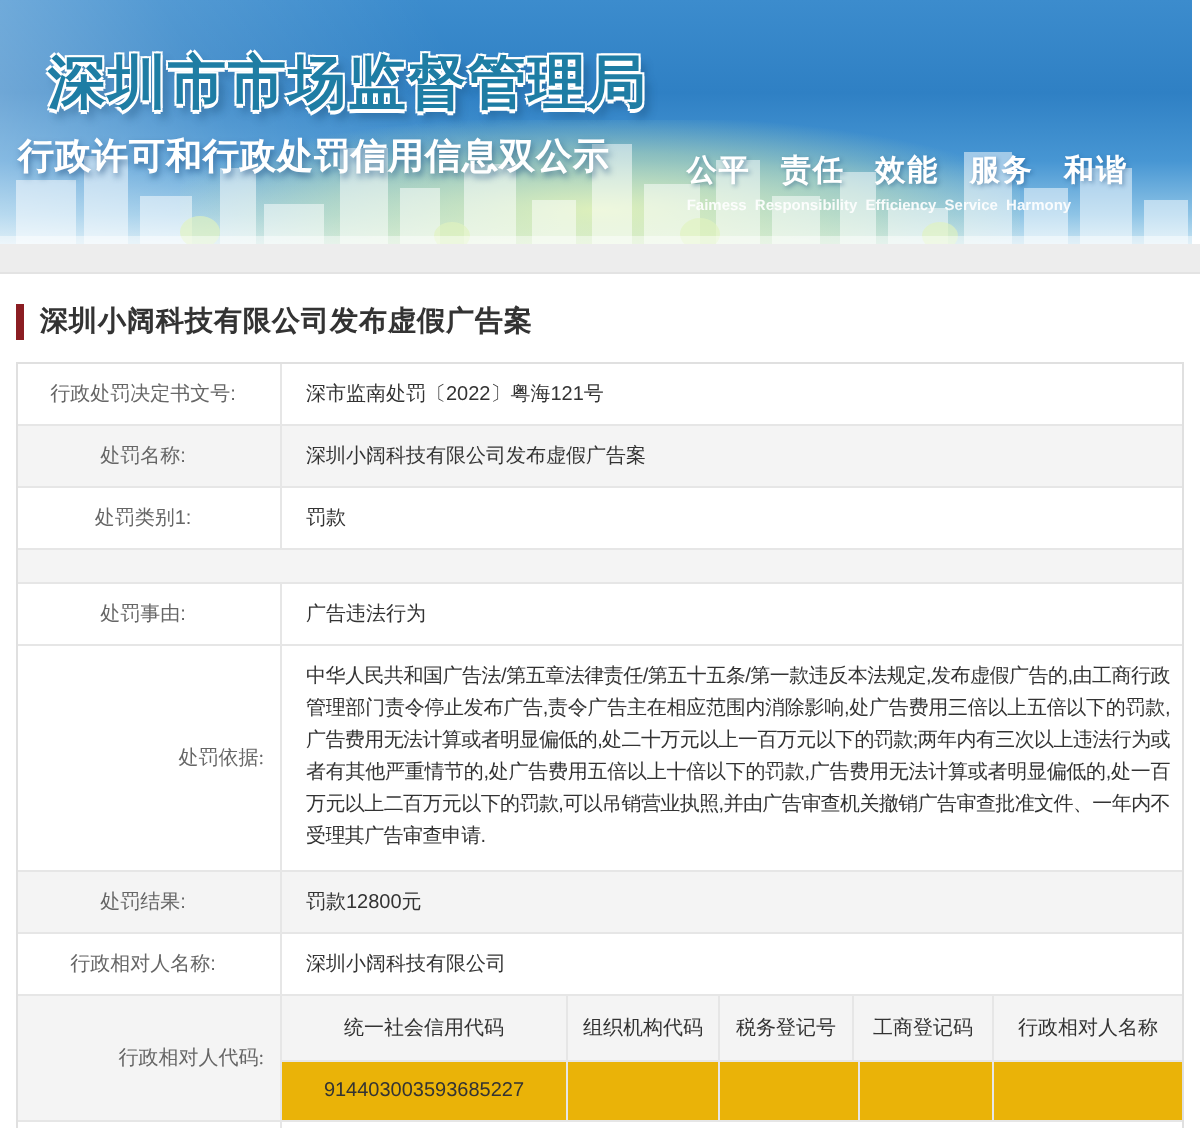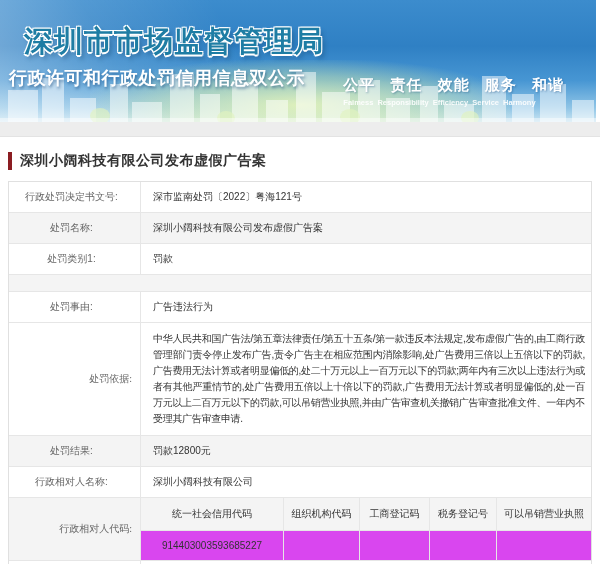--- a/index.html
+++ b/index.html
@@ -45,21 +45,21 @@
     color:#666; border-right:1px solid #e6e6e6; }
   .cell.value { flex:1; padding:8px 6px 8px 12px; }
   .row.tall .cell.label { display:flex; align-items:center; justify-content:flex-end;font-family:Liberation Serif, serif; }
   .basis-text { font-size:10px; letter-spacing:-0.3px; line-height:16px; color:#333; text-align:justify; }
 
   
   .cell.value.no-pad { padding:0; }
   .code-table { display:flex; flex-direction:column; height:100%; }
   .code-row { display:flex; }
   .code-row.hdr { border-bottom:1px solid #e6e6e6; }
-  .code-row.val { background:#d946ef; }
+  .code-row.val { background:#eab308; }
   .code-cell { padding:9px 2px; font-size:10px; color:#333; text-align:center;
     border-right:1px solid #e6e6e6; overflow:hidden; white-space:nowrap; }
   .code-cell:last-child { border-right:none; }
   .cc-0 { flex:0 0 143px; } .cc-1 { flex:0 0 76px; } .cc-2 { flex:0 0 70px; }
   .cc-3 { flex:0 0 67px; } .cc-4 { flex:1; }
 </style>
 </head>
 <body>
 
 <div class="banner">
@@ -152,23 +152,23 @@
     <div class="cell value">深圳小阔科技有限公司</div>
   </div>
 
   <div class="row shaded tall">
     <div class="cell label">行政相对人代码:</div>
     <div class="cell value no-pad">
       <div class="code-table">
         <div class="code-row hdr">
           <div class="code-cell cc-0">统一社会信用代码</div>
           <div class="code-cell cc-1">组织机构代码</div>
+          <div class="code-cell cc-3">税务登记号</div>
           <div class="code-cell cc-2">工商登记码</div>
-          <div class="code-cell cc-3">税务登记号</div>
-          <div class="code-cell cc-4">可以吊销营业执照</div>
+          <div class="code-cell cc-4">行政相对人名称</div>
         </div>
         <div class="code-row val">
           <div class="code-cell cc-0">914403003593685227</div>
           <div class="code-cell cc-1"></div>
           <div class="code-cell cc-2"></div>
           <div class="code-cell cc-3"></div>
           <div class="code-cell cc-4"></div>
         </div>
       </div>
     </div>

